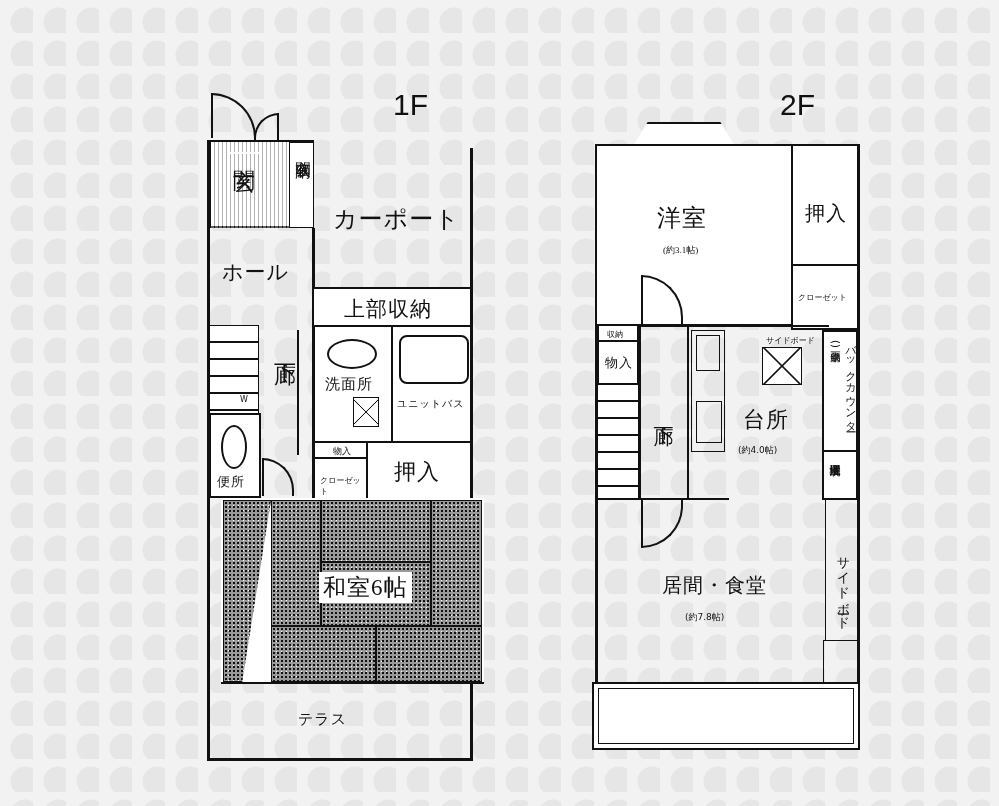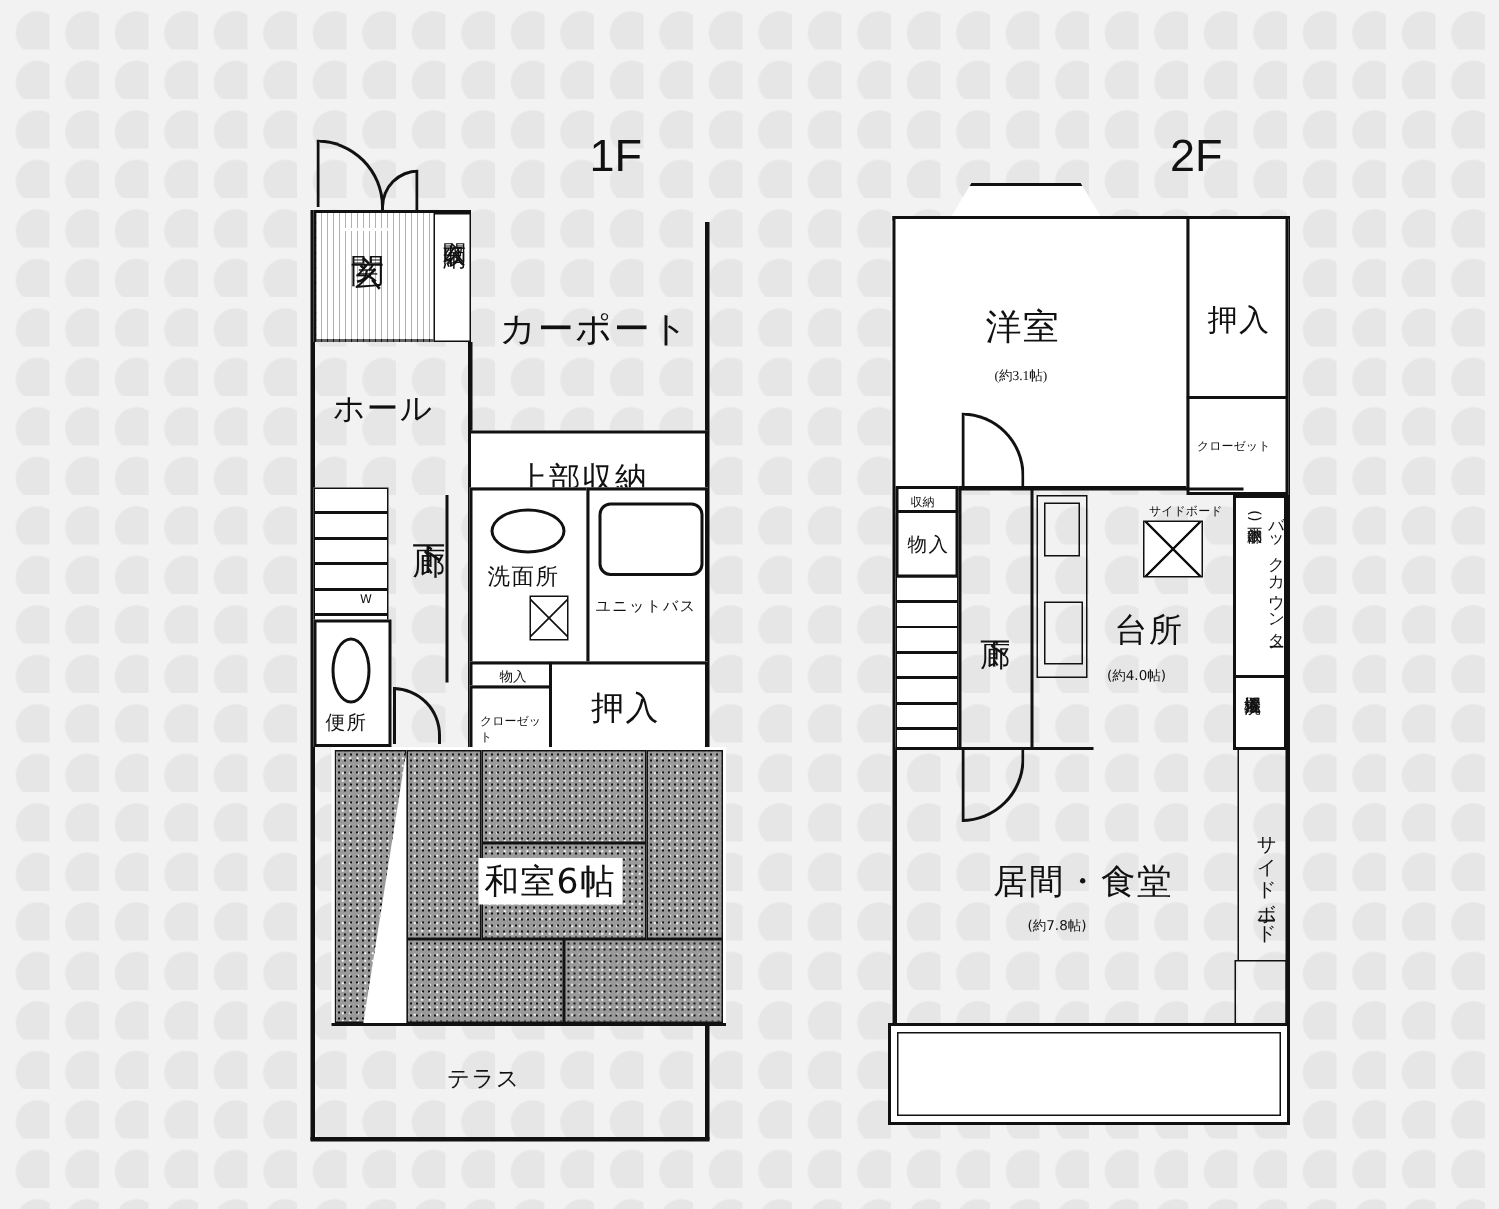--- a/index.html
+++ b/index.html
@@ -9,21 +9,21 @@
     background-image:
       radial-gradient(circle at 25px 22px, #e6e6e6 14px, transparent 15px);
     background-size:33px 33px;
     font-family:"DejaVu Sans", sans-serif;
     color:#111;
   }
   .abs { position:absolute; }
   .wall { position:absolute; background:#111; }
   .box { position:absolute; border:2px solid #111; background:#fff; box-sizing:border-box; }
   .thin { position:absolute; border:1px solid #111; box-sizing:border-box; }
-  .lbl { position:absolute; white-space:nowrap; font-size:22px; letter-spacing:1px; }
+  .lbl { position:absolute; white-space:nowrap; font-size:22px; letter-spacing:1px;font-family:Liberation Serif, serif; }
   .sm { font-size:9px; letter-spacing:0; }
   .xs { font-size:8px; letter-spacing:0; }
   .vert { writing-mode:vertical-rl; }
   .floor-label { position:absolute; font-size:30px; font-family:"Liberation Sans", sans-serif; }
   .tatami {
     position:absolute; box-sizing:border-box; border:1px solid #111;
     background-color:#9a9a9a;
     background-image:
       radial-gradient(#111 0.8px, transparent 1px),
       radial-gradient(#fff 0.8px, transparent 1px);
@@ -63,21 +63,21 @@
   </div>
 
   <span class="lbl" style="left:333px;top:203px;font-size:24px;">カーポート</span>
 
   <span class="lbl" style="left:222px;top:258px;font-size:21px;">ホール</span>
 
   <div class="wall" style="left:312px;top:228px;width:3px;height:270px;"></div>
   <div class="wall" style="left:297px;top:330px;width:2px;height:125px;"></div>
 
   <div class="box" style="left:314px;top:287px;width:158px;height:40px;border-left:none;">
-    <span class="lbl" style="left:30px;top:16px;font-size:21px;">上部収納</span>
+    <span class="lbl" style="left:30px;top:6px;font-size:21px;">上部収納</span>
   </div>
 
   <div class="stairs" style="left:209px;top:325px;width:50px;height:90px;"></div>
   <span class="abs xs" style="left:240px;top:395px;">W</span>
 
   <span class="lbl vert" style="left:270px;top:345px;font-size:22px;">廊下</span>
 
   <div class="box" style="left:209px;top:413px;width:52px;height:85px;">
     <div class="abs" style="left:10px;top:10px;width:22px;height:40px;border:2px solid #111;border-radius:50%;"></div>
     <span class="lbl" style="left:6px;top:58px;font-size:13px;">便所</span>
@@ -169,21 +169,21 @@
   <div class="box" style="left:822px;top:330px;width:36px;height:122px;">
     <span class="abs vert" style="left:18px;top:6px;font-size:11px;">バックカウンター</span>
     <span class="abs vert" style="left:4px;top:8px;font-size:10px;">(下部収納)</span>
   </div>
   <div class="box" style="left:822px;top:450px;width:36px;height:50px;">
     <span class="abs vert" style="left:4px;top:4px;font-size:11px;line-height:13px;height:42px;">洗濯機置場</span>
   </div>
 
   <div class="wall" style="left:597px;top:498px;width:132px;height:2px;"></div>
 
-  <span class="lbl" style="left:662px;top:572px;font-size:23px;">居間・食堂</span>
+  <span class="lbl" style="left:662px;top:572px;font-size:20px;">居間・食堂</span>
   <span class="abs sm" style="left:685px;top:611px;">(約7.8帖)</span>
 
   <div class="thin" style="left:825px;top:500px;width:33px;height:140px;border-top:none;border-bottom:none;border-right:none;">
     <span class="abs vert" style="left:8px;top:48px;font-size:13px;">サイドボード</span>
   </div>
   <div class="thin" style="left:823px;top:640px;width:35px;height:44px;"></div>
 
   <div class="box" style="left:592px;top:682px;width:268px;height:68px;">
     <div class="abs" style="left:4px;top:4px;right:4px;bottom:4px;border:1px solid #111;"></div>
   </div>

